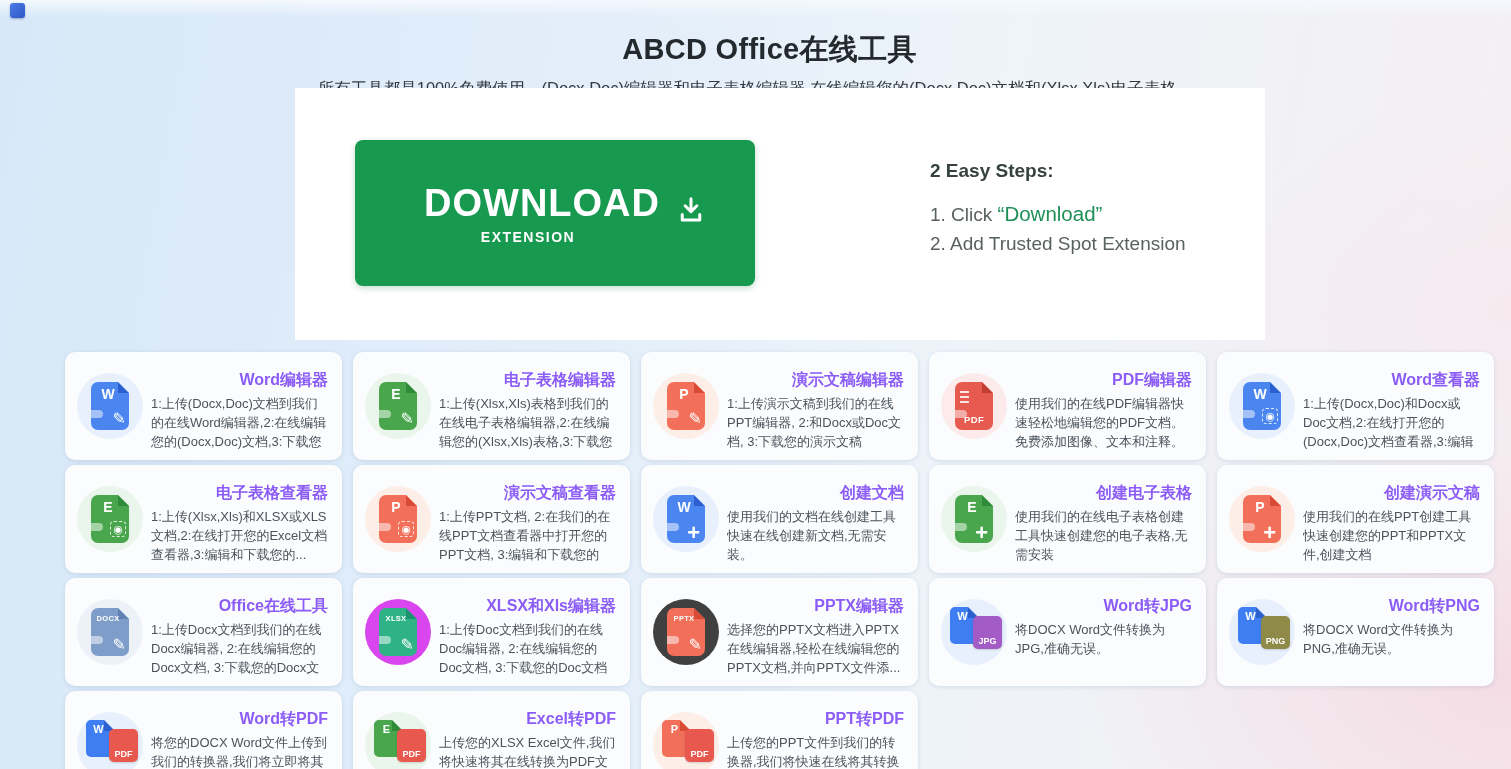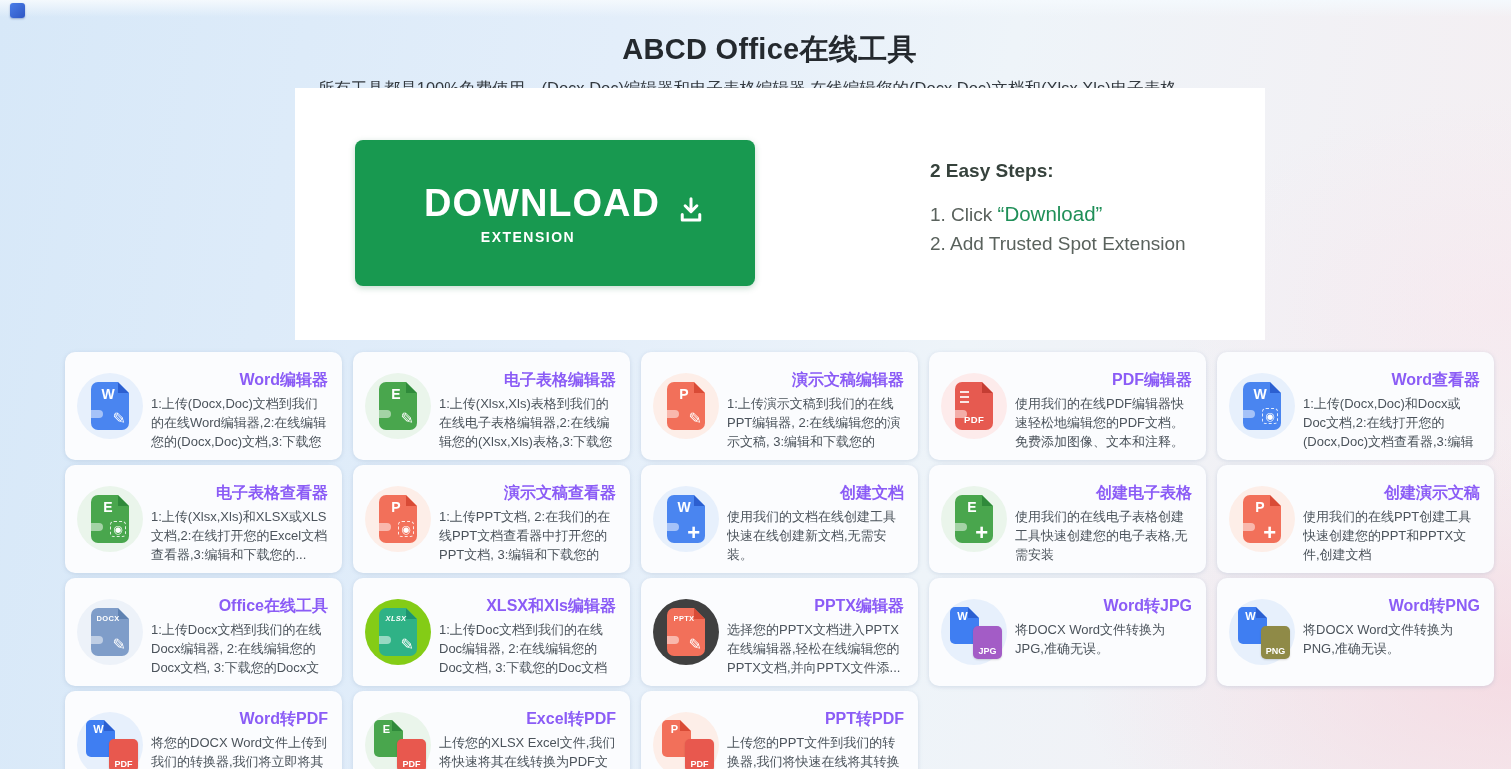--- a/index.html
+++ b/index.html
@@ -45,21 +45,21 @@
   .doc-label{position:absolute;bottom:5px;left:0;right:0;text-align:center;color:#fff;font-weight:700;font-size:9.5px;letter-spacing:.4px;}
   .doc.label::before{content:"";position:absolute;left:5px;top:9px;width:9px;height:14px;opacity:.85;
     background:repeating-linear-gradient(#fff 0 2px,transparent 2px 5px);}
   .glyph{position:absolute;color:#fff;}
   .glyph.edit{right:3px;bottom:2px;font-size:16px;}
   .glyph.view{right:3px;bottom:6px;font-size:11px;border:1px dashed rgba(255,255,255,.85);border-radius:4px;padding:0 2px;line-height:1.3;}
   .glyph.create{right:5px;bottom:-1px;font-size:22px;font-weight:700;line-height:1;}
   .ribbon{position:absolute;left:-6px;bottom:12px;width:18px;height:8px;border-radius:4px;background:rgba(255,255,255,.5);}
   .tool-icon.convert .doc{left:9px;top:8px;width:29px;height:37px;border-radius:5px;}
   .tool-icon.convert .letter{font-size:11px;top:3px;}
-  .badge{position:absolute;right:5px;bottom:6px;width:29px;height:33px;border-radius:5px;color:#fff;
+  .badge{position:absolute;right:5px;bottom:16px;width:29px;height:33px;border-radius:5px;color:#fff;
     font-size:9px;font-weight:700;display:flex;align-items:flex-end;justify-content:center;padding-bottom:3px;box-sizing:border-box;
     box-shadow:0 1px 2px rgba(0,0,0,.15);}
   .card-text{flex:1;min-width:0;padding-top:8px;}
   .card-title{font-size:16px;font-weight:700;color:#8b5cf6;margin-bottom:4px;text-align:right;}
   .card-desc{font-size:13px;color:#4b535b;line-height:1.45;overflow:hidden;max-height:58px;}
 </style>
 </head>
 <body>
 
 <div class="top-sheen"></div>
@@ -127,21 +127,21 @@
         <span class="fold"></span>
         <span class="letter">P</span>
 
         <span class="glyph edit">✎</span>
         <span class="ribbon"></span>
       </span>
 
     </span>
     <div class="card-text">
       <div class="card-title">演示文稿编辑器</div>
-      <div class="card-desc">1:上传演示文稿到我们的在线PPT编辑器, 2:在线编辑您的演示文稿, 3:编辑和下载您的</div>
+      <div class="card-desc">1:上传演示文稿到我们的在线PPT编辑器, 2:和Docx或Doc文档, 3:下载您的演示文稿</div>
     </div>
   </div>
 
   <div class="card">
     <span class="tool-icon" style="background: rgb(253, 235, 235);">
       <span class="doc label" style="--c: #e65a50; --d: #c43d33;">
         <span class="fold"></span>
 
         <span class="doc-label">PDF</span>
 
@@ -268,21 +268,21 @@
       </span>
 
     </span>
     <div class="card-text">
       <div class="card-title">Office在线工具</div>
       <div class="card-desc">1:上传Docx文档到我们的在线Docx编辑器, 2:在线编辑您的Docx文档, 3:下载您的Docx文档</div>
     </div>
   </div>
 
   <div class="card">
-    <span class="tool-icon" style="background: #84cc16; font-style: italic;">
+    <span class="tool-icon" style="background: #d946ef;">
       <span class="doc" style="--c: #2fb286; --d: #1d9470;">
         <span class="fold"></span>
         <span class="letter small">XLSX</span>
 
         <span class="glyph edit">✎</span>
         <span class="ribbon"></span>
       </span>
 
     </span>
     <div class="card-text">

